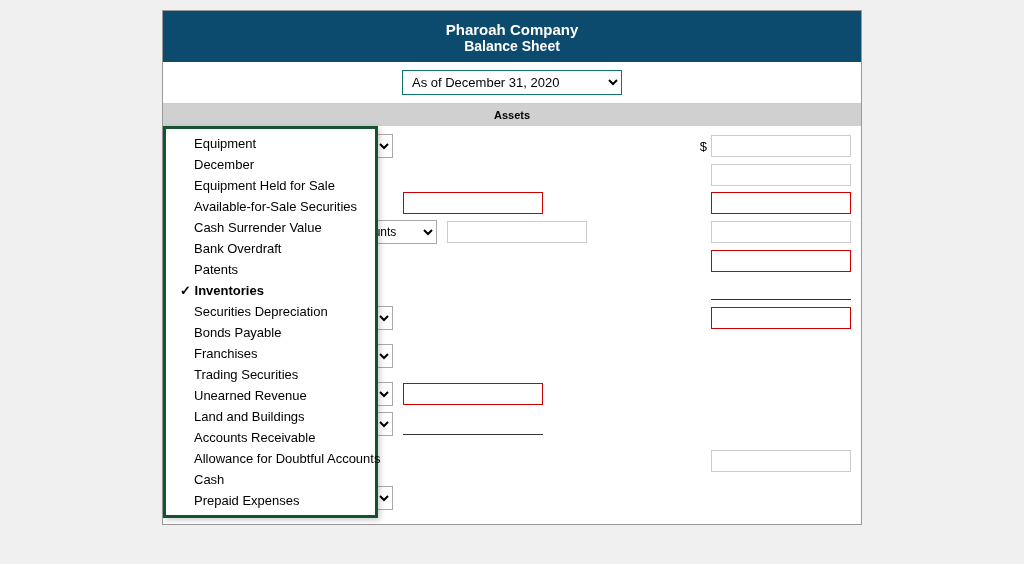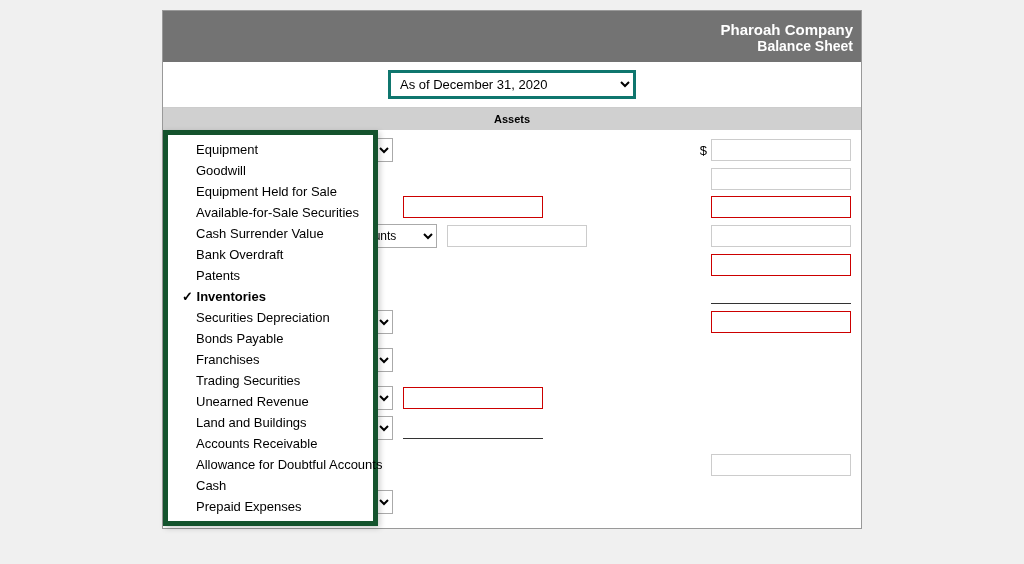--- a/index.html
+++ b/index.html
@@ -12,46 +12,46 @@
       align-items: flex-start;
       min-height: 564px;
       padding: 10px;
     }
     .main-container {
       width: 700px;
       background: white;
       border: 1px solid #999;
     }
     .header {
-      background: #737373;
+      background: #0c4a6e;
       color: white;
-      text-align: right;
+      text-align: center;
       padding: 10px 8px 8px;
     }
     .header-title {
       font-size: 15px;
       font-weight: bold;
     }
     .header-subtitle {
       font-size: 14px;
       font-weight: bold;
     }
     .date-row {
       display: flex;
       justify-content: center;
       align-items: center;
       padding: 8px 0;
       border-bottom: 1px solid #ccc;
       background: white;
     }
     .date-select {
-      width: 248px;
+      width: 220px;
       padding: 3px 5px;
       font-size: 13px;
-      border: 3px solid #0f766e;
+      border: 1px solid #0f766e;
       background: white;
     }
     .assets-header {
       background: #d0d0d0;
       text-align: center;
       font-weight: bold;
       padding: 5px 0;
       font-size: 11px;
     }
     .content-area {
@@ -122,21 +122,21 @@
       border-left: none !important;
       border-right: none !important;
     }
     
     .dropdown-menu-overlay {
       position: absolute;
       top: 0px;
       left: 0px;
       width: 215px;
       background: white;
-      border: 5px solid #14532d;
+      border: 3px solid #14532d;
       box-shadow: 2px 2px 6px rgba(0,0,0,0.2);
       z-index: 100;
       padding: 4px 0;
     }
     .dropdown-menu-item {
       padding: 3px 20px 3px 28px;
       font-size: 13px;
       cursor: pointer;
       white-space: nowrap;
     }
@@ -268,21 +268,21 @@
     <div class="spacer-row"></div>
 
     <div class="row">
       <select class="dropdown-select">
         <option>Property, Plant and Equipment</option>
       </select>
     </div>
 
     <div class="dropdown-menu-overlay">
       <div class="dropdown-menu-item">Equipment</div>
-      <div class="dropdown-menu-item">Goodwill</div>
+      <div class="dropdown-menu-item">December</div>
       <div class="dropdown-menu-item">Equipment Held for Sale</div>
       <div class="dropdown-menu-item">Available-for-Sale Securities</div>
       <div class="dropdown-menu-item">Cash Surrender Value</div>
       <div class="dropdown-menu-item">Bank Overdraft</div>
       <div class="dropdown-menu-item">Patents</div>
       <div class="dropdown-menu-item checked">Inventories</div>
       <div class="dropdown-menu-item">Securities Depreciation</div>
       <div class="dropdown-menu-item">Bonds Payable</div>
       <div class="dropdown-menu-item">Franchises</div>
       <div class="dropdown-menu-item">Trading Securities</div>

